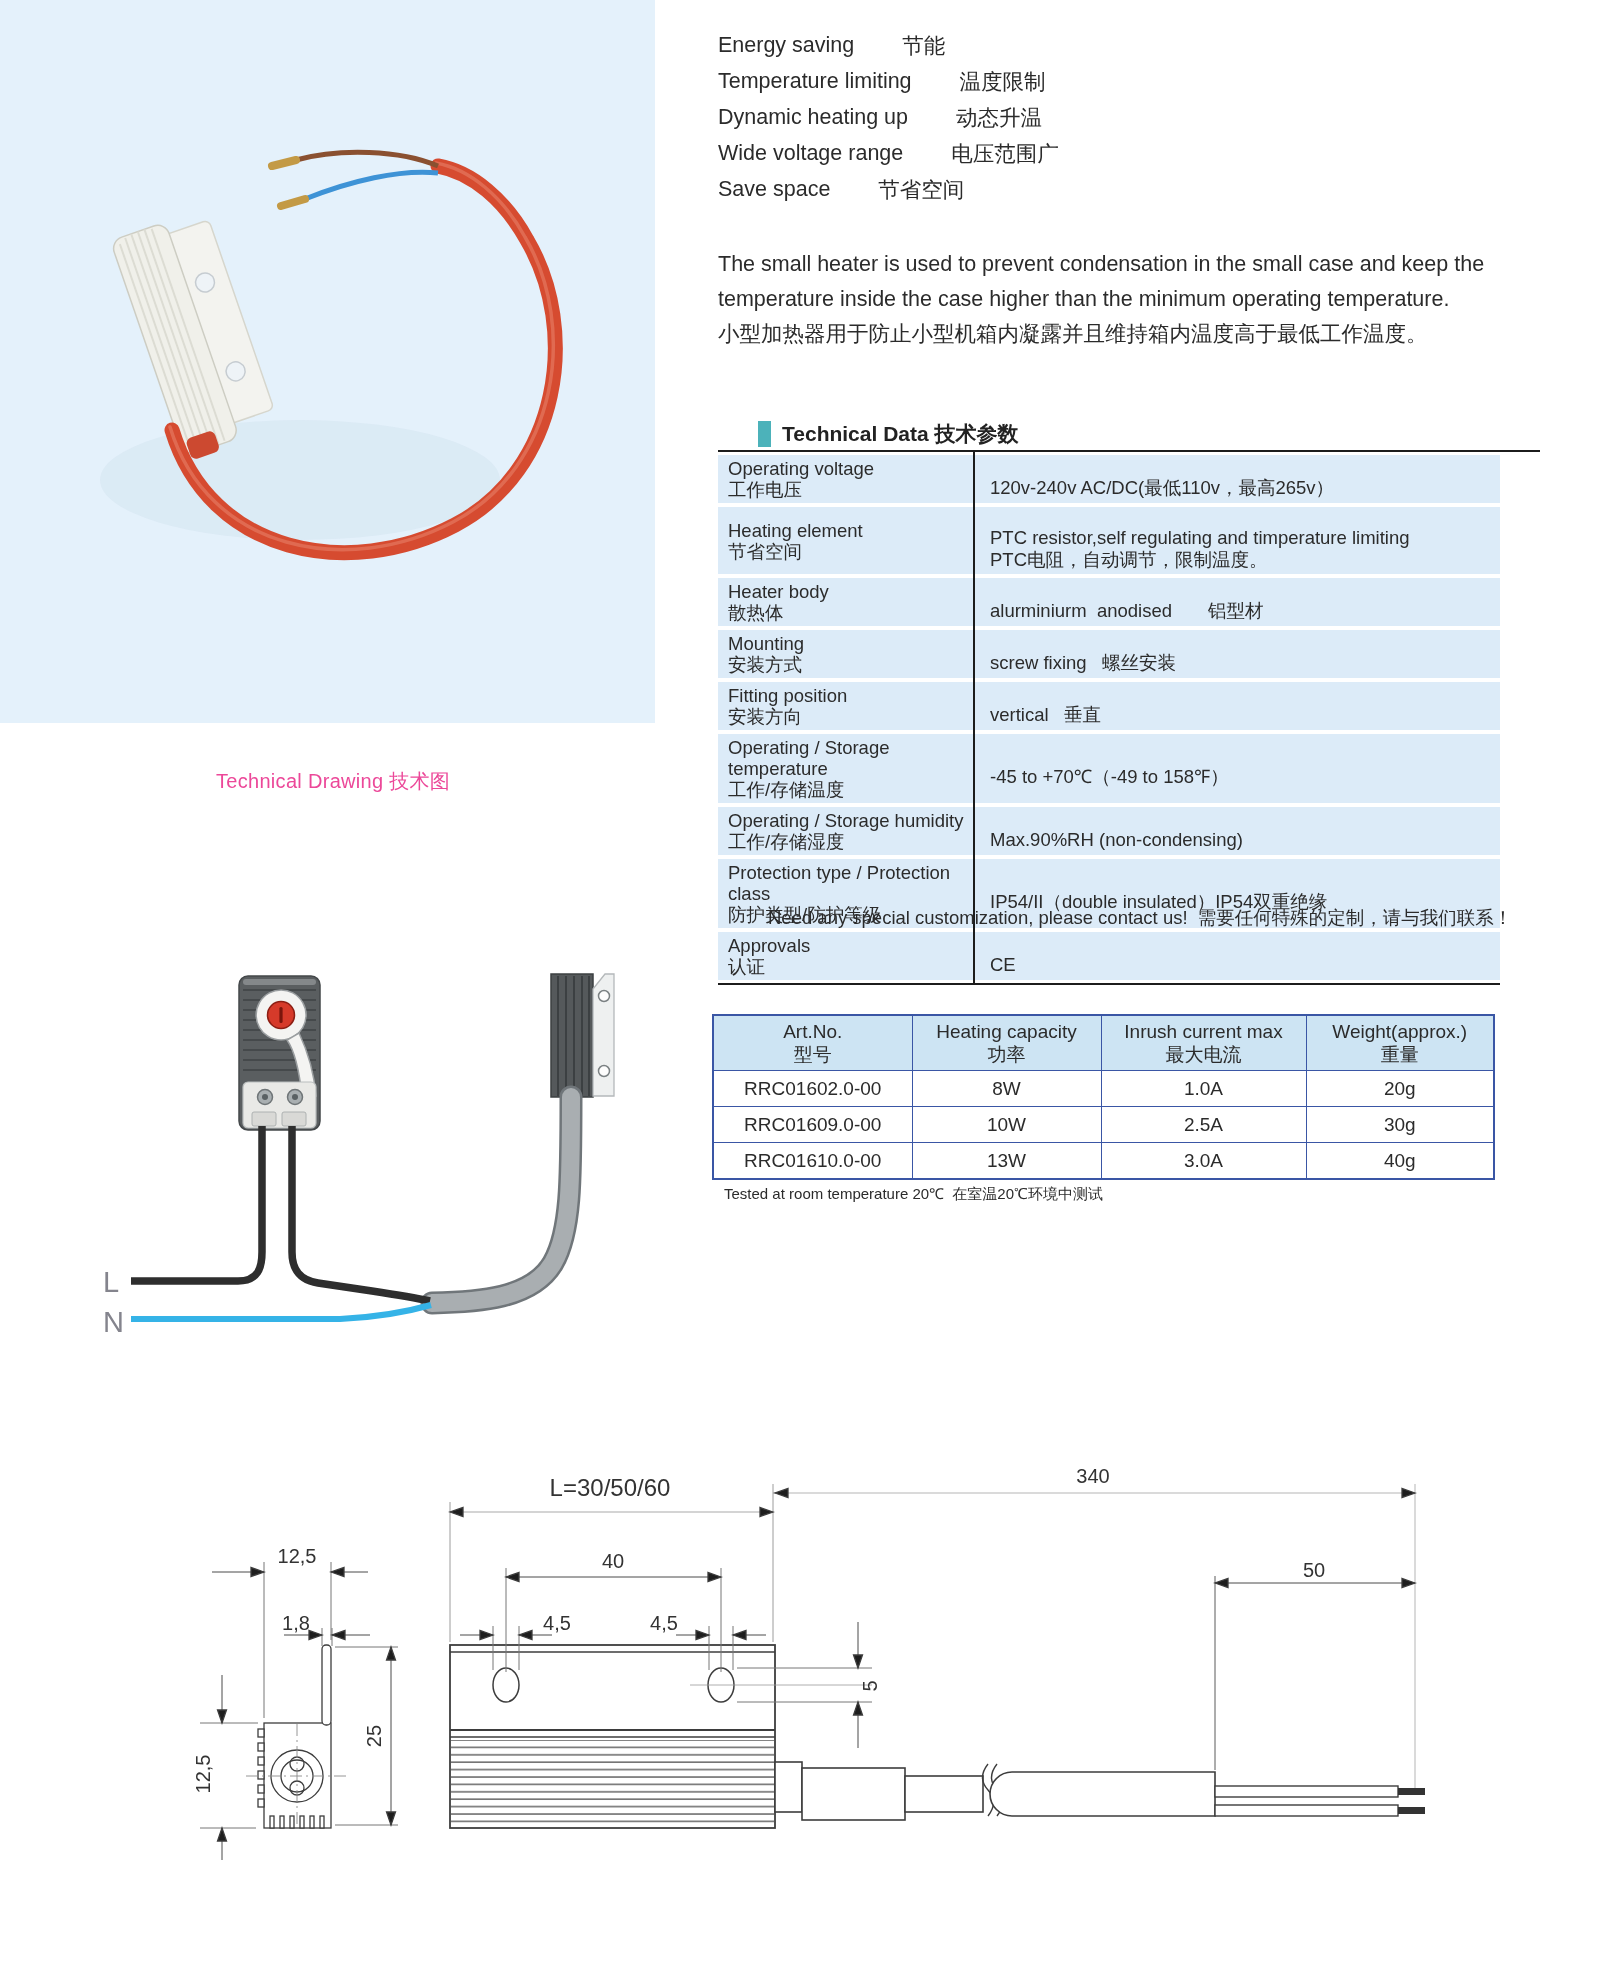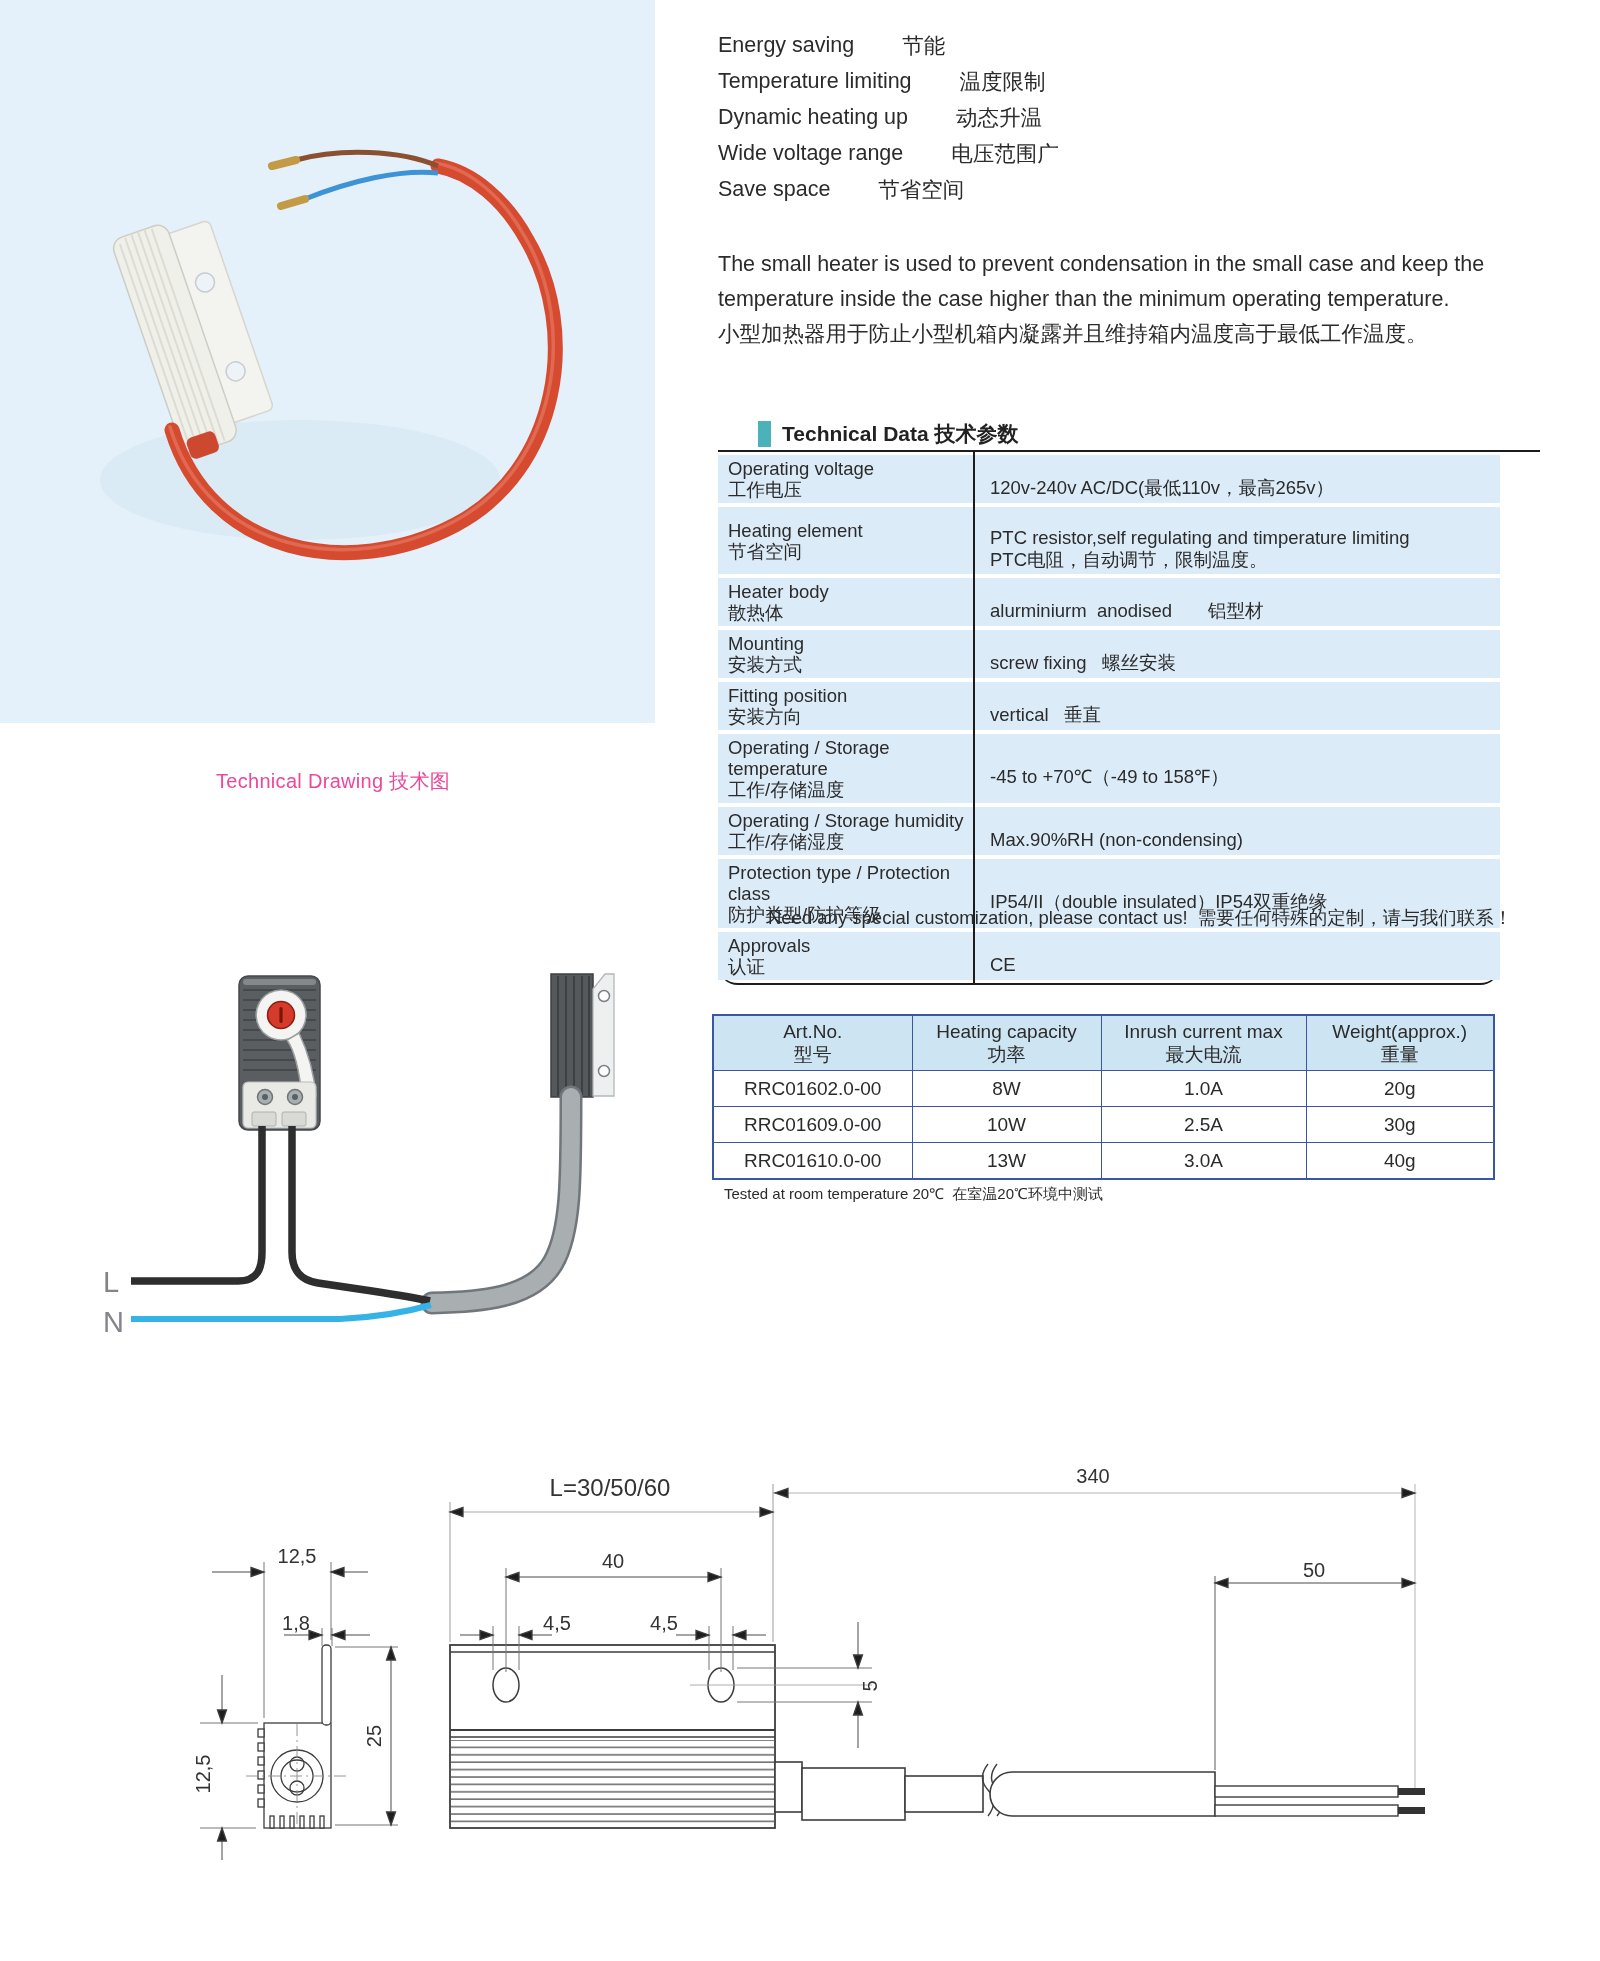--- a/index.html
+++ b/index.html
@@ -17,21 +17,21 @@
 
   
   .description{left:718px;top:247px;width:812px;font-size:21.5px;line-height:35px;}
 
   
   .tech-heading{left:718px;top:418px;width:782px;height:32px;border-bottom:2.5px solid #1c1c1c;
                 font-size:21px;font-weight:700;color:#222;display:flex;align-items:center;padding-left:40px;}
   .teal-block{display:inline-block;width:13px;height:26px;background:#4cb2ba;margin-right:11px;}
 
   
-  .tech-table{left:718px;top:451px;width:782px;border-bottom:2.5px solid #1c1c1c;padding-bottom:3px;border-radius:20px;}
+  .tech-table{left:718px;top:451px;width:782px;border-bottom:2.5px solid #1c1c1c;padding-bottom:3px;}
   .tech-table .divider{position:absolute;left:255px;top:0;bottom:0;width:1.5px;background:#1c1c1c;}
   .tr{display:flex;background:#dcebf8;margin-top:4px;min-height:45px;}
   .tl{width:255px;box-sizing:border-box;padding:3px 8px 3px 10px;display:flex;flex-direction:column;justify-content:center;
       font-size:18.5px;line-height:21px;}
   .tv{flex:1;box-sizing:border-box;padding:20px 8px 3px 17px;display:flex;flex-direction:column;justify-content:center;
       font-size:18.5px;line-height:22px;}
   .tv span,.note{white-space:pre-wrap;}
   .tech-note{left:768px;top:905px;font-size:18.5px;}
 
   

